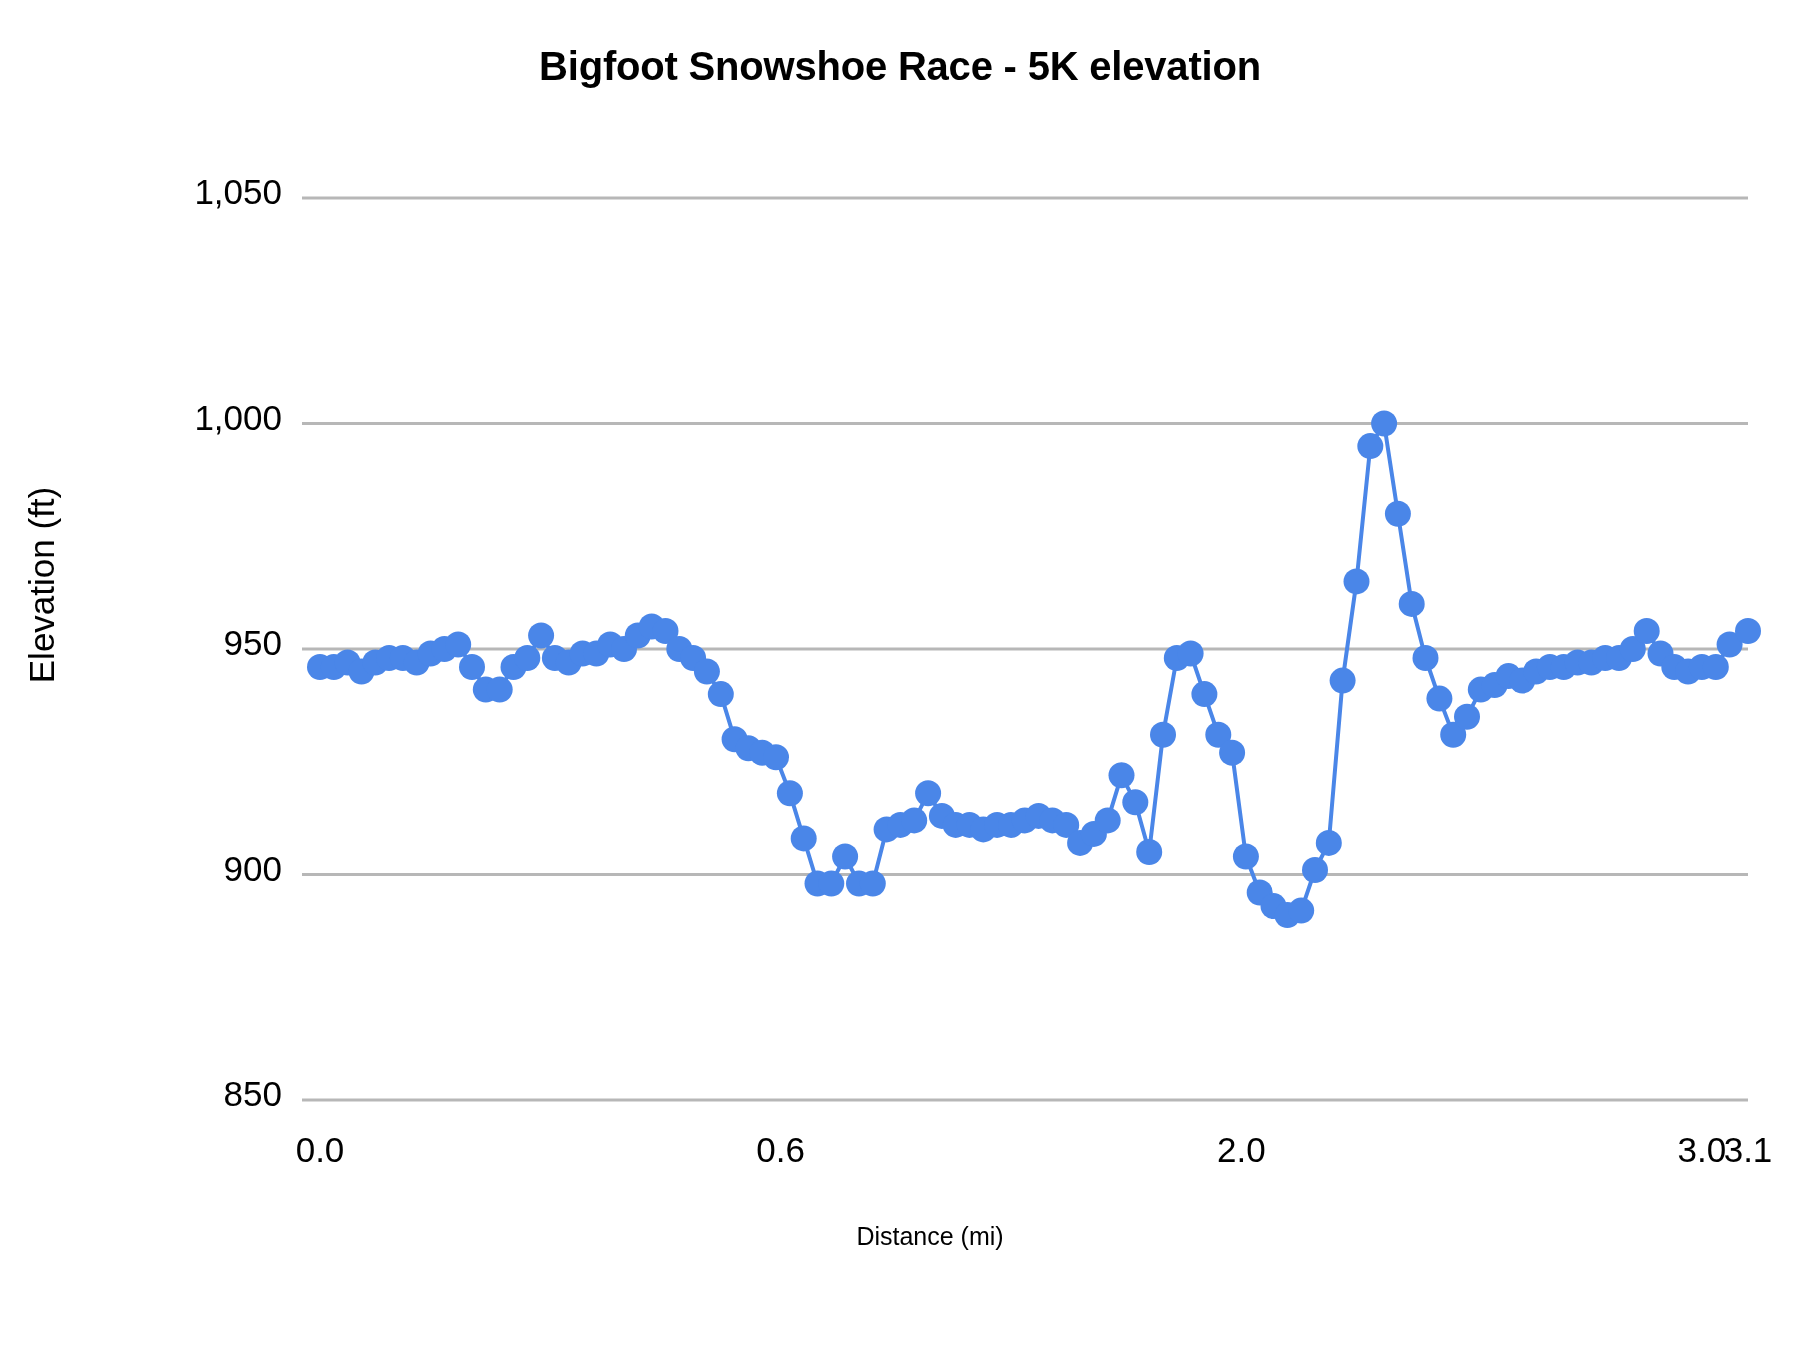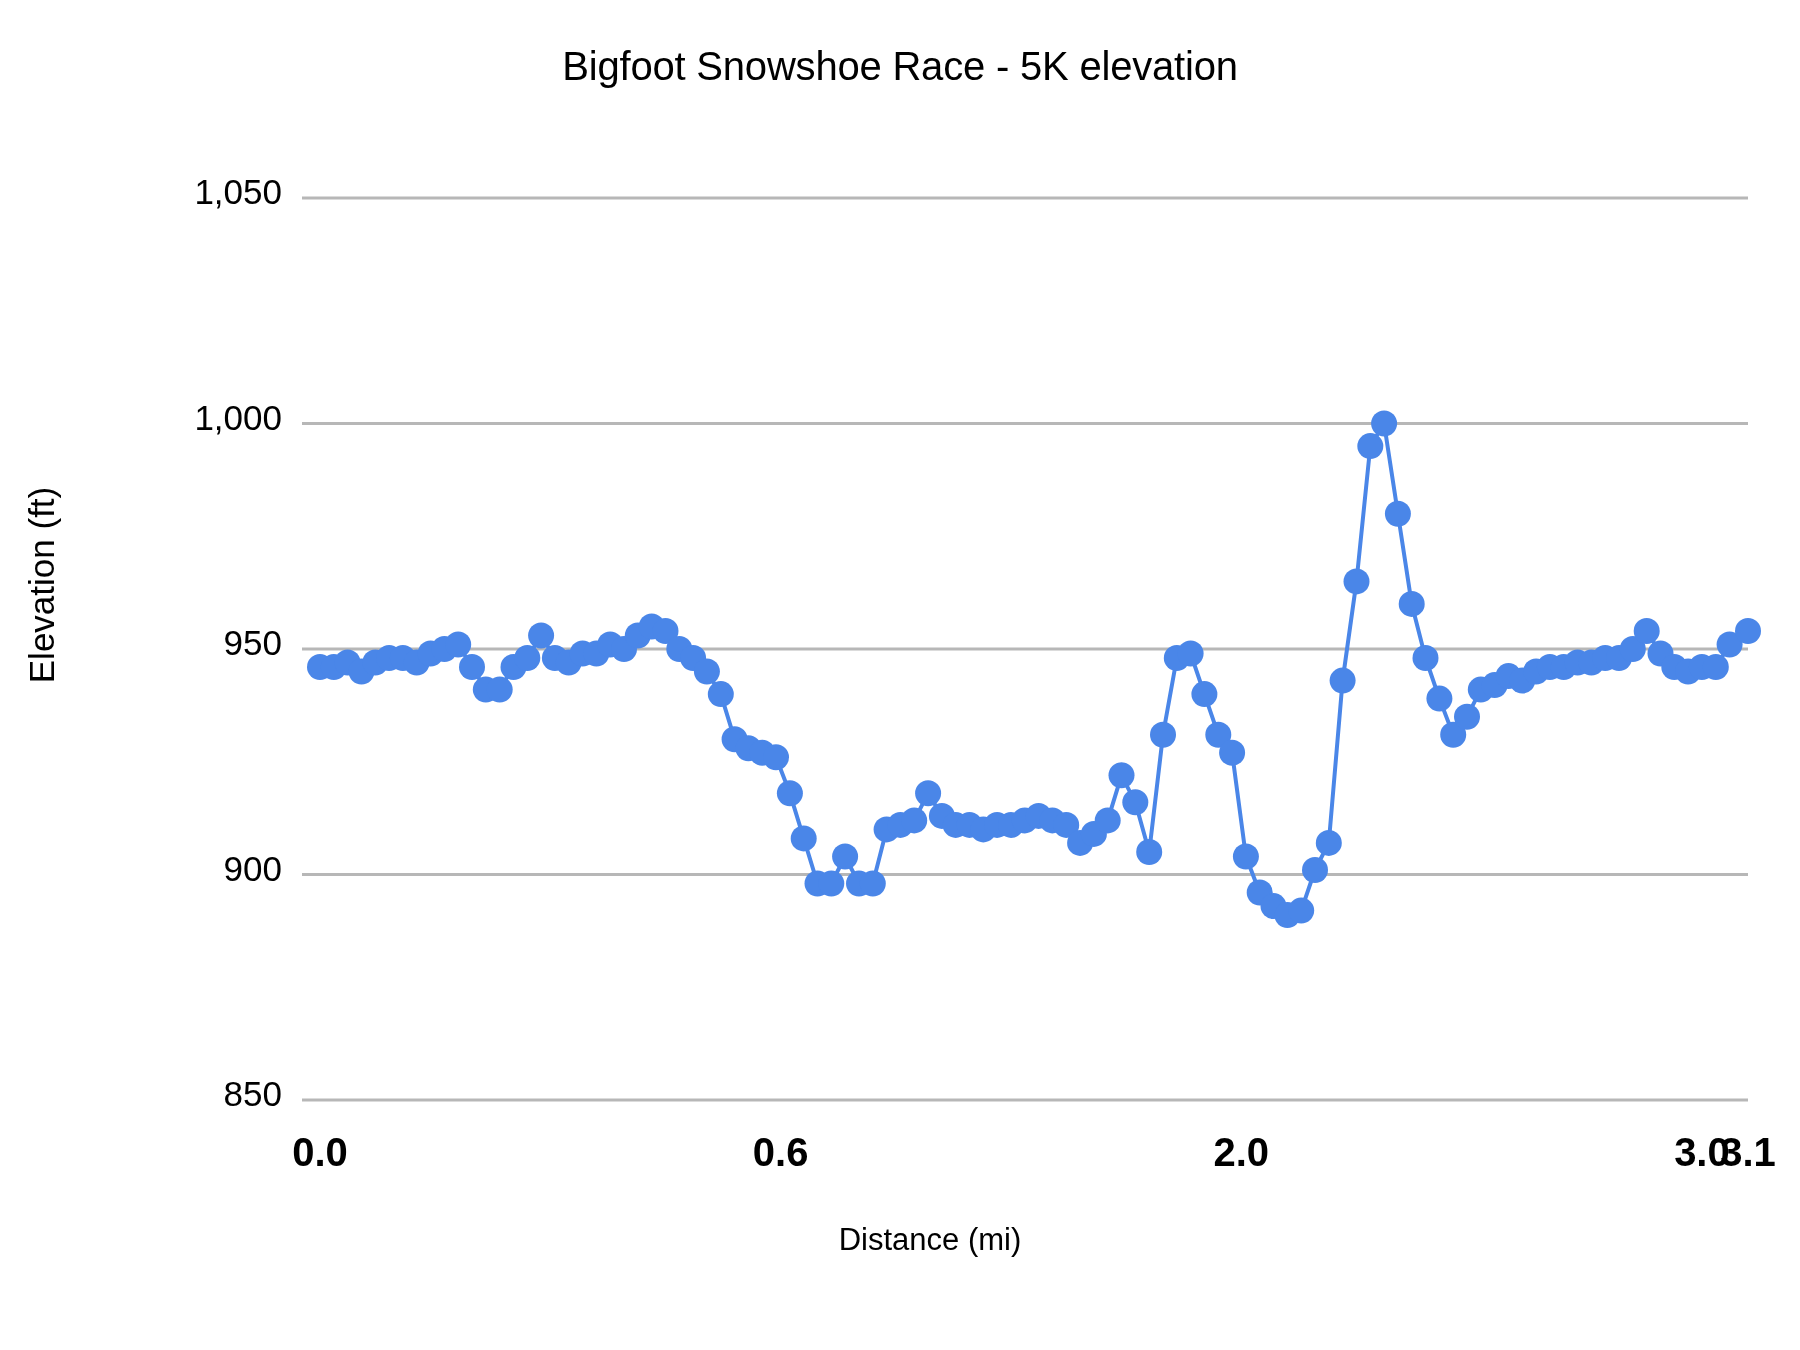--- a/index.html
+++ b/index.html
@@ -19,21 +19,21 @@
     height: 1350px;
     background: #ffffff;
   }
   #chart-title {
     position: absolute;
     left: 0;
     top: 44px;
     width: 1800px;
     text-align: center;
     font-size: 40px;
-    font-weight: normal;
+    font-weight: bold;
     color: #000000;
     letter-spacing: -0.2px;
     font-family: "Liberation Sans", sans-serif;
   }
   #plot-svg {
     position: absolute;
     left: 0;
     top: 0;
   }
   #y-axis-title {
@@ -47,37 +47,36 @@
     transform: rotate(-90deg);
     transform-origin: center center;
     white-space: nowrap;
   }
   #x-axis-title {
     position: absolute;
     left: 300px;
     top: 1222px;
     width: 1260px;
     text-align: center;
-    font-size: 31px;
+    font-size: 25px;
     color: #000000;
   }
   .ytick {
     position: absolute;
     text-align: right;
     font-size: 35px;
     color: #000000;
     white-space: nowrap;
   }
   .xtick {
     position: absolute;
     text-align: center;
-    font-size: 40px;
+    font-size: 35px;
     color: #000000;
     white-space: nowrap;
-    font-weight: bold;
   }
 </style>
 </head>
 <body>
 
 <div id="chart-root">
 
   <div id="chart-title">Bigfoot Snowshoe Race - 5K elevation</div>
 
   <svg id="plot-svg" width="1800" height="1350">

